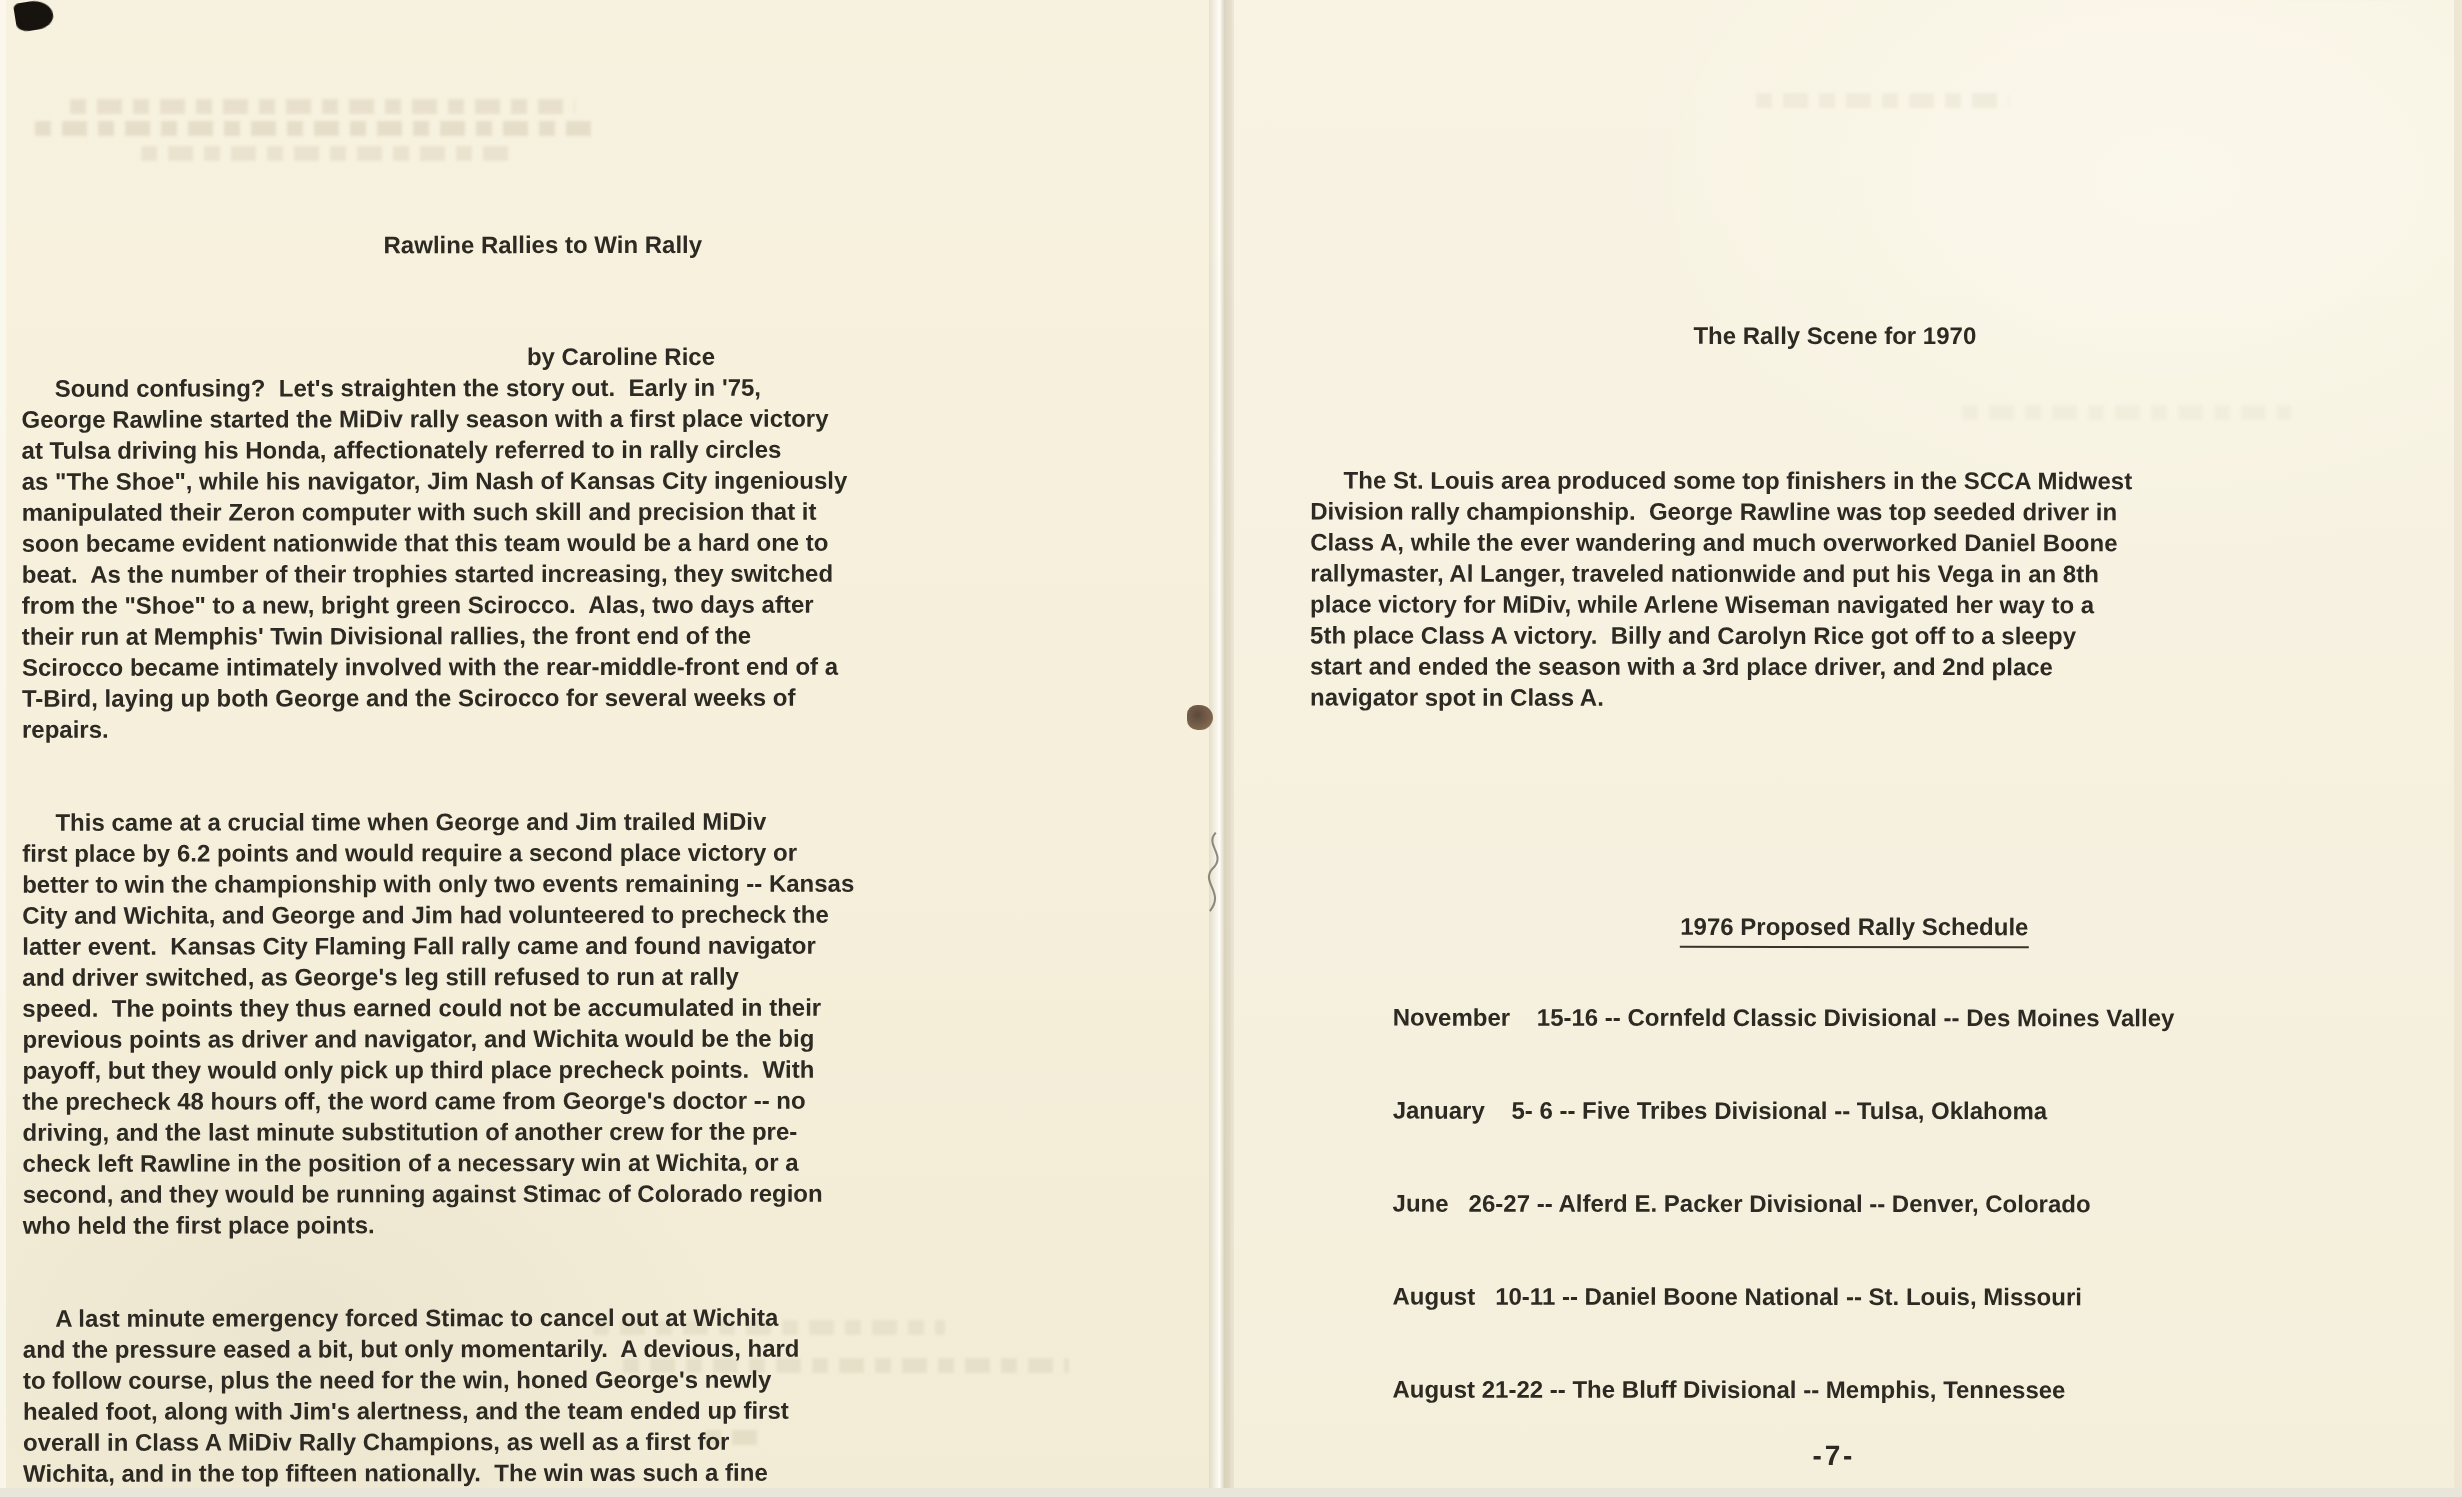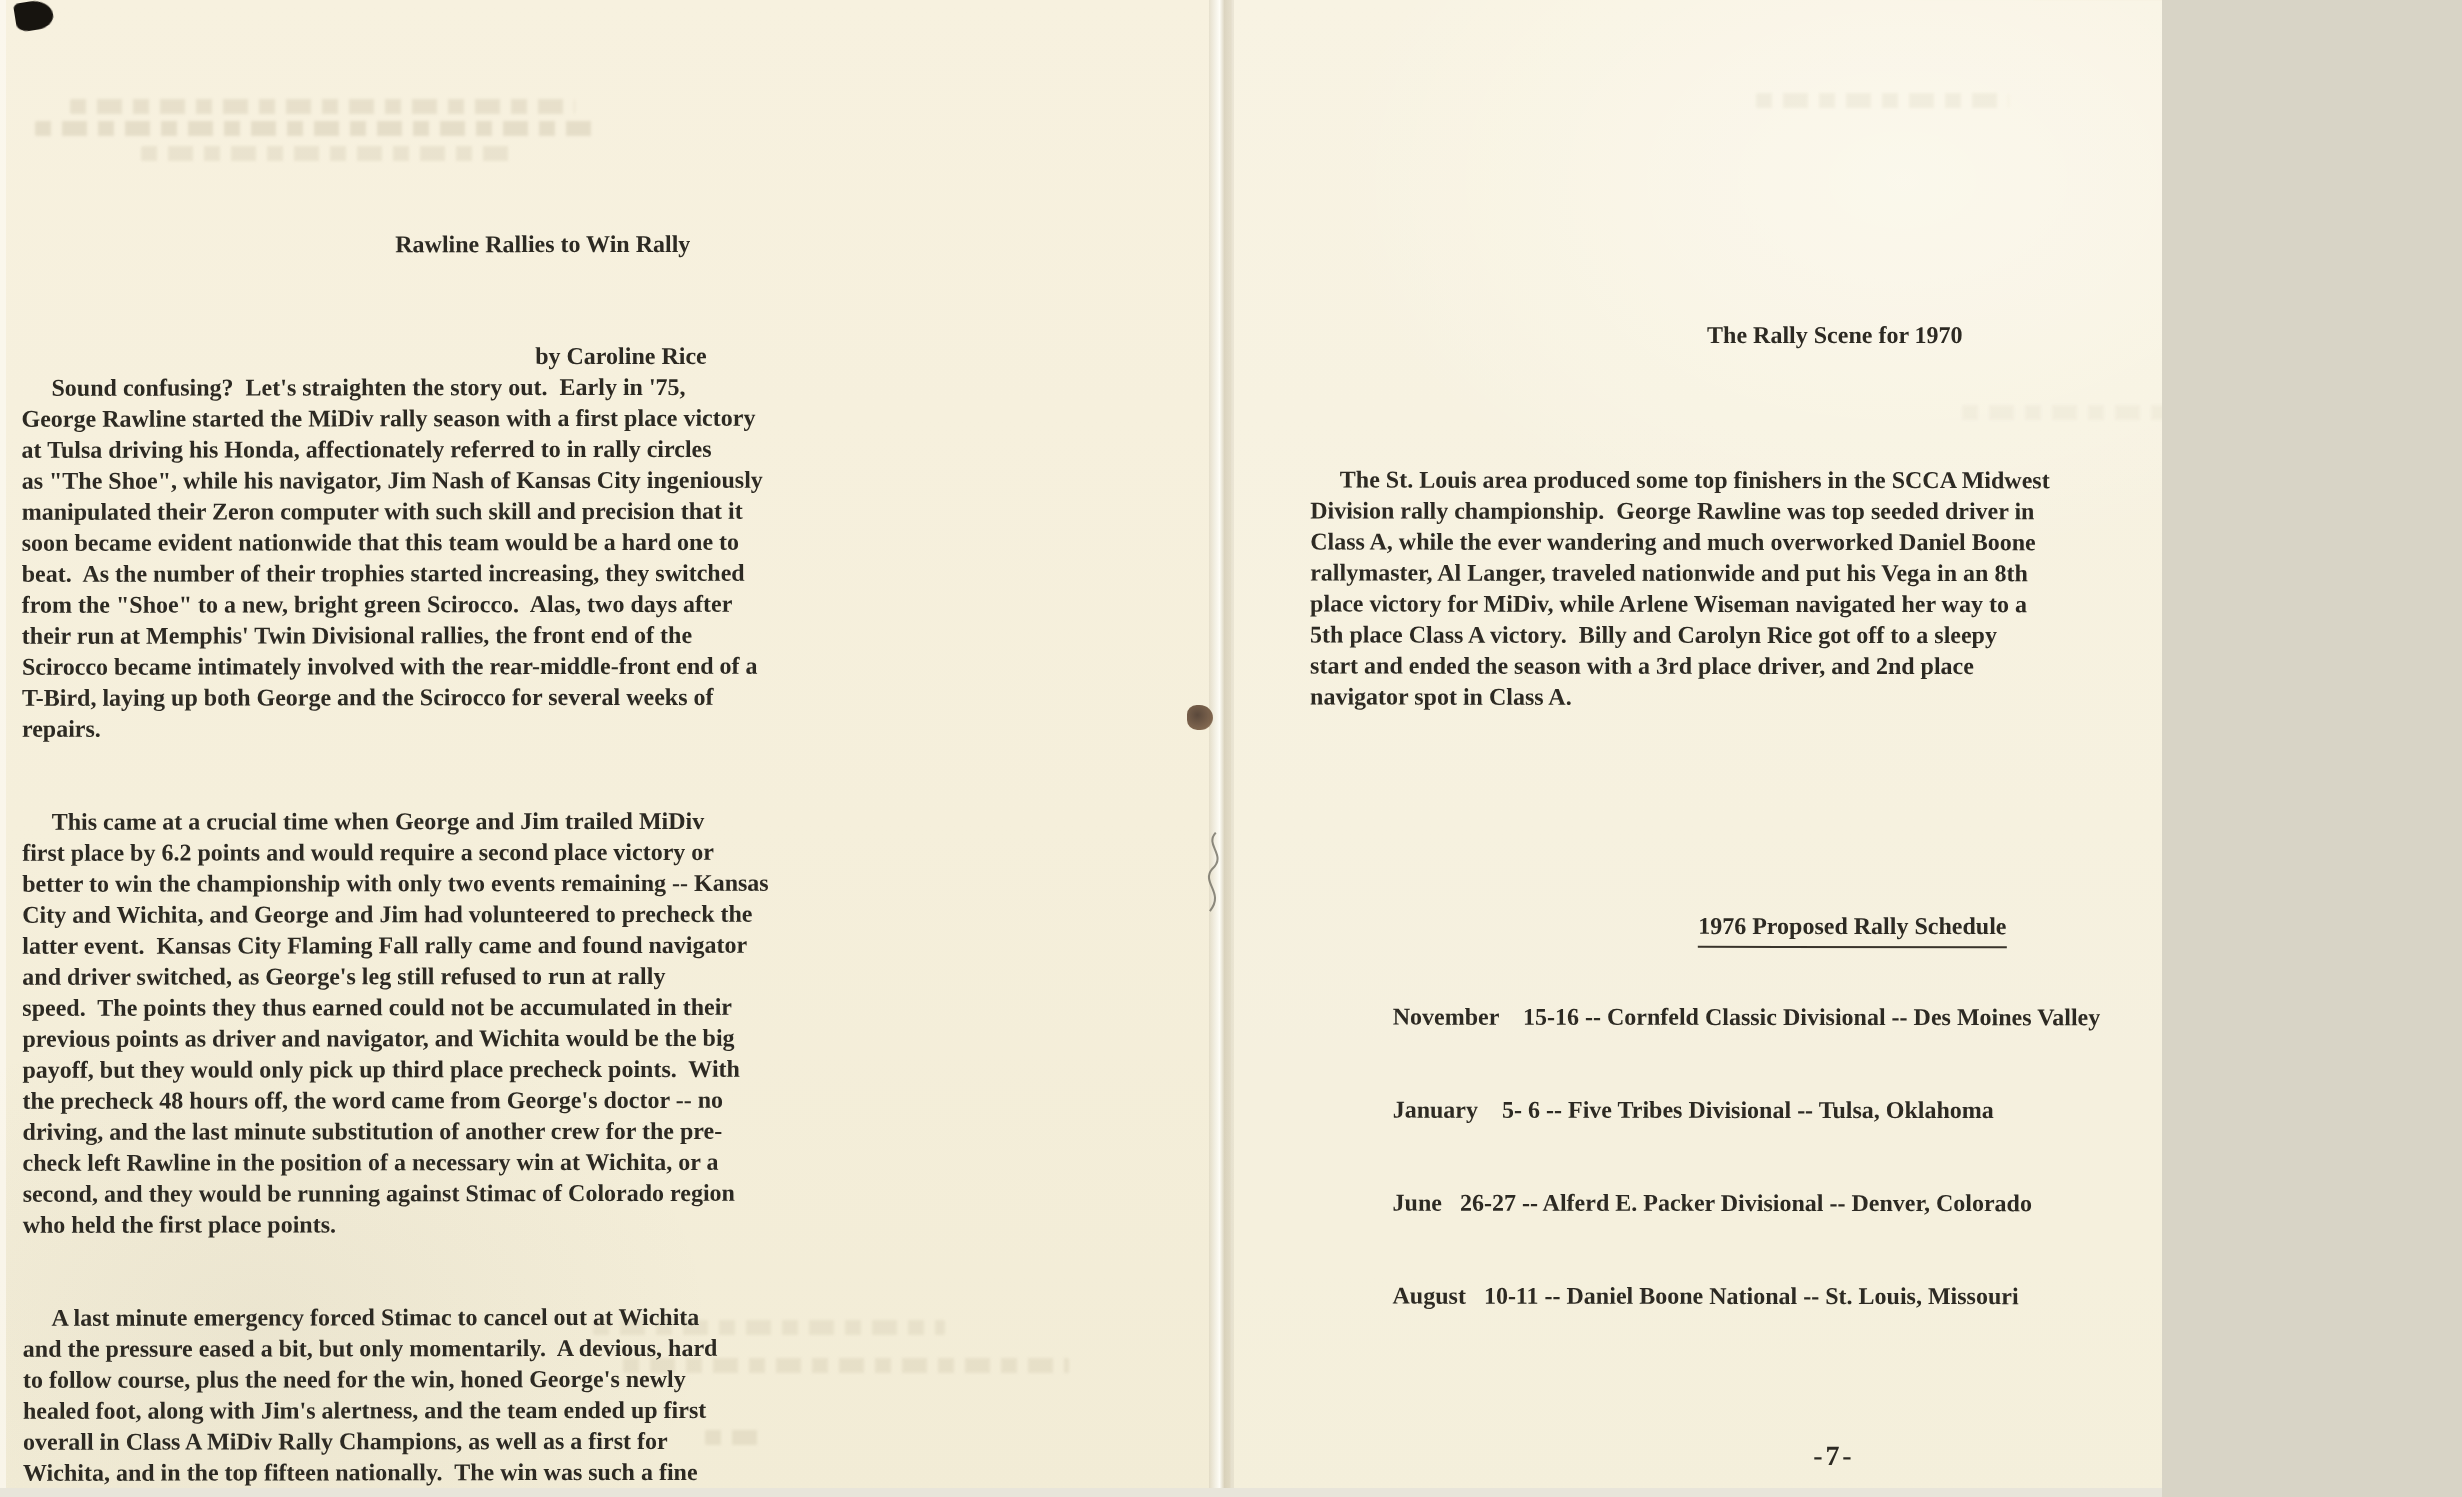--- a/index.html
+++ b/index.html
@@ -1,18 +1,18 @@
 <!DOCTYPE html>
 <html style="font-size:9.4px"><head>
 <meta charset="utf-8">
 <style>
   html,body{margin:0;padding:0;background:#d8d4c6;}
   .spread{
-    position:relative;width:2162px;height:1498px;overflow:hidden;
-    font-family:Liberation Serif, serif;
+    position:relative;width:2462px;height:1498px;overflow:hidden;
+    font-family:Liberation Sans, sans-serif;
     color:#2d2a23;
     background:
       radial-gradient(764px 529px at 12% 88%, rgba(120,110,85,.06), transparent 60%),
       radial-gradient(881px 587px at 88% 12%, rgba(255,255,248,.45), transparent 65%),
       linear-gradient(180deg,#f7f1df 0%,#f5efdb 55%,#f2ecd6 100%);
   }
   .mono{white-space:pre;font-size:24px;line-height:31px;font-weight:600;letter-spacing:0;}
   .para{white-space:pre;}
   
   .page-left{position:absolute;left:0;top:0;width:1211px;height:1498px;transform:rotate(-0.08deg);}
@@ -121,20 +121,21 @@
 navigator spot in Class A.</div>
     </div>
     <div class="sched-head mono">
       <span class="underline">1976 Proposed Rally Schedule</span>
     </div>
     <div class="sched-rows mono">
       <div class="para">November    15-16 -- Cornfeld Classic Divisional -- Des Moines Valley</div>
       <div class="para">January    5- 6 -- Five Tribes Divisional -- Tulsa, Oklahoma</div>
       <div class="para">June   26-27 -- Alferd E. Packer Divisional -- Denver, Colorado</div>
       <div class="para">August   10-11 -- Daniel Boone National -- St. Louis, Missouri</div>
+      <div class="para">August 21-22 -- The Bluff Divisional -- Memphis, Tennessee</div>
       
       
       
       
     </div>
     <div class="page-number">-7-</div>
   </div>
 
   <div class="corner-mark"></div>
   <div class="smudge"></div>

